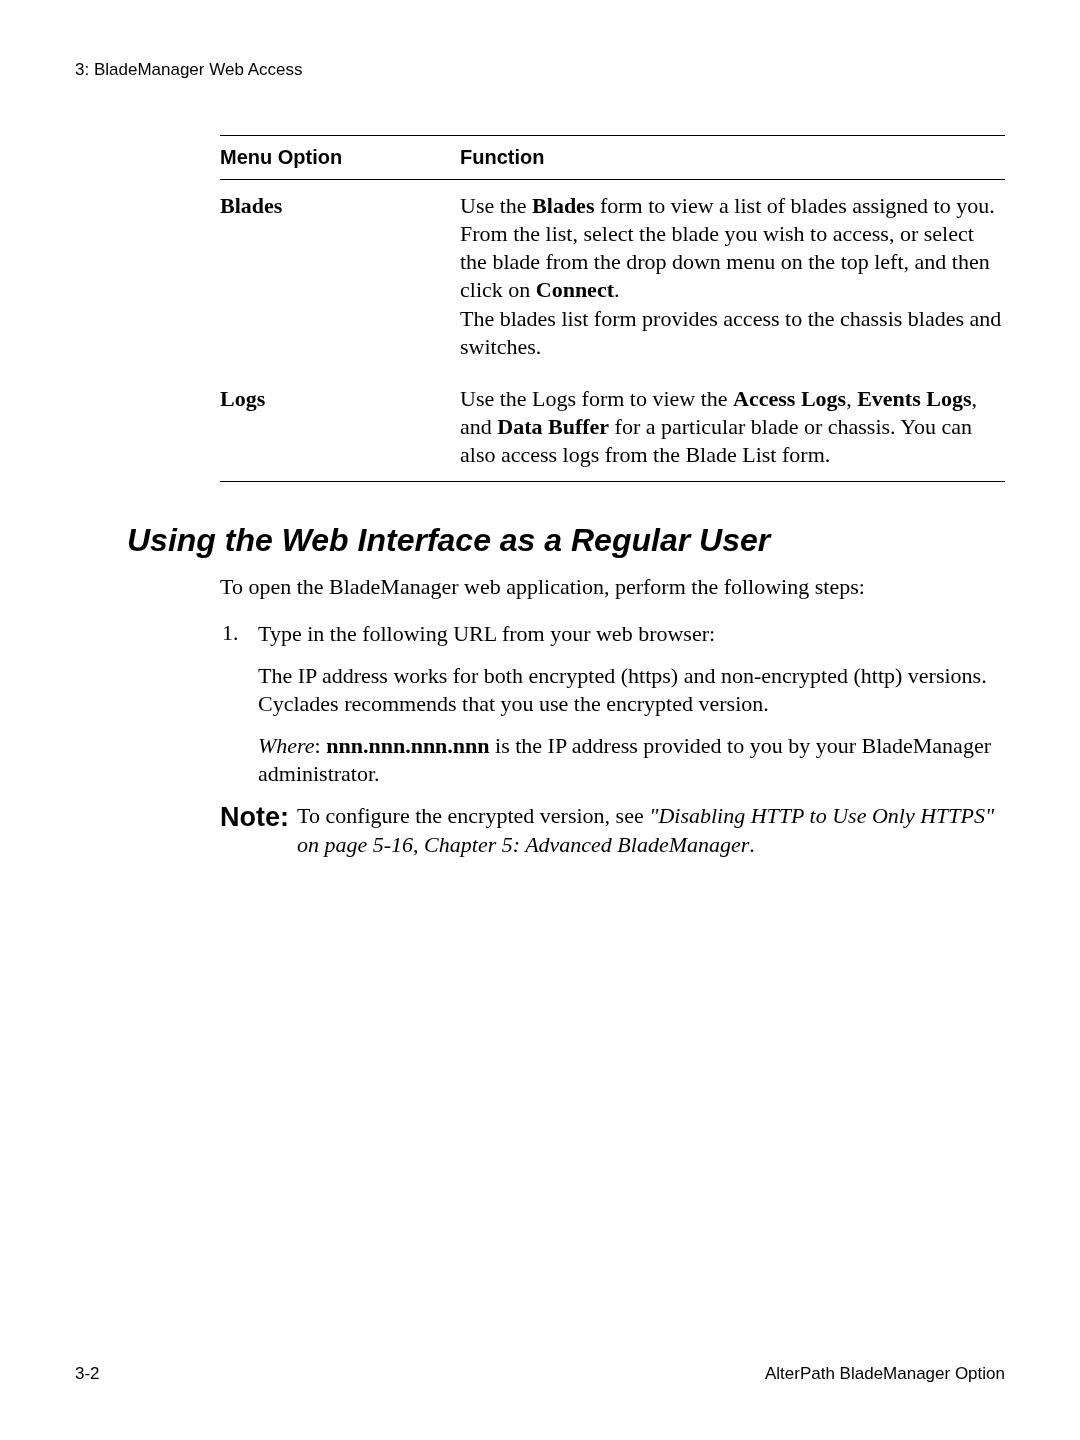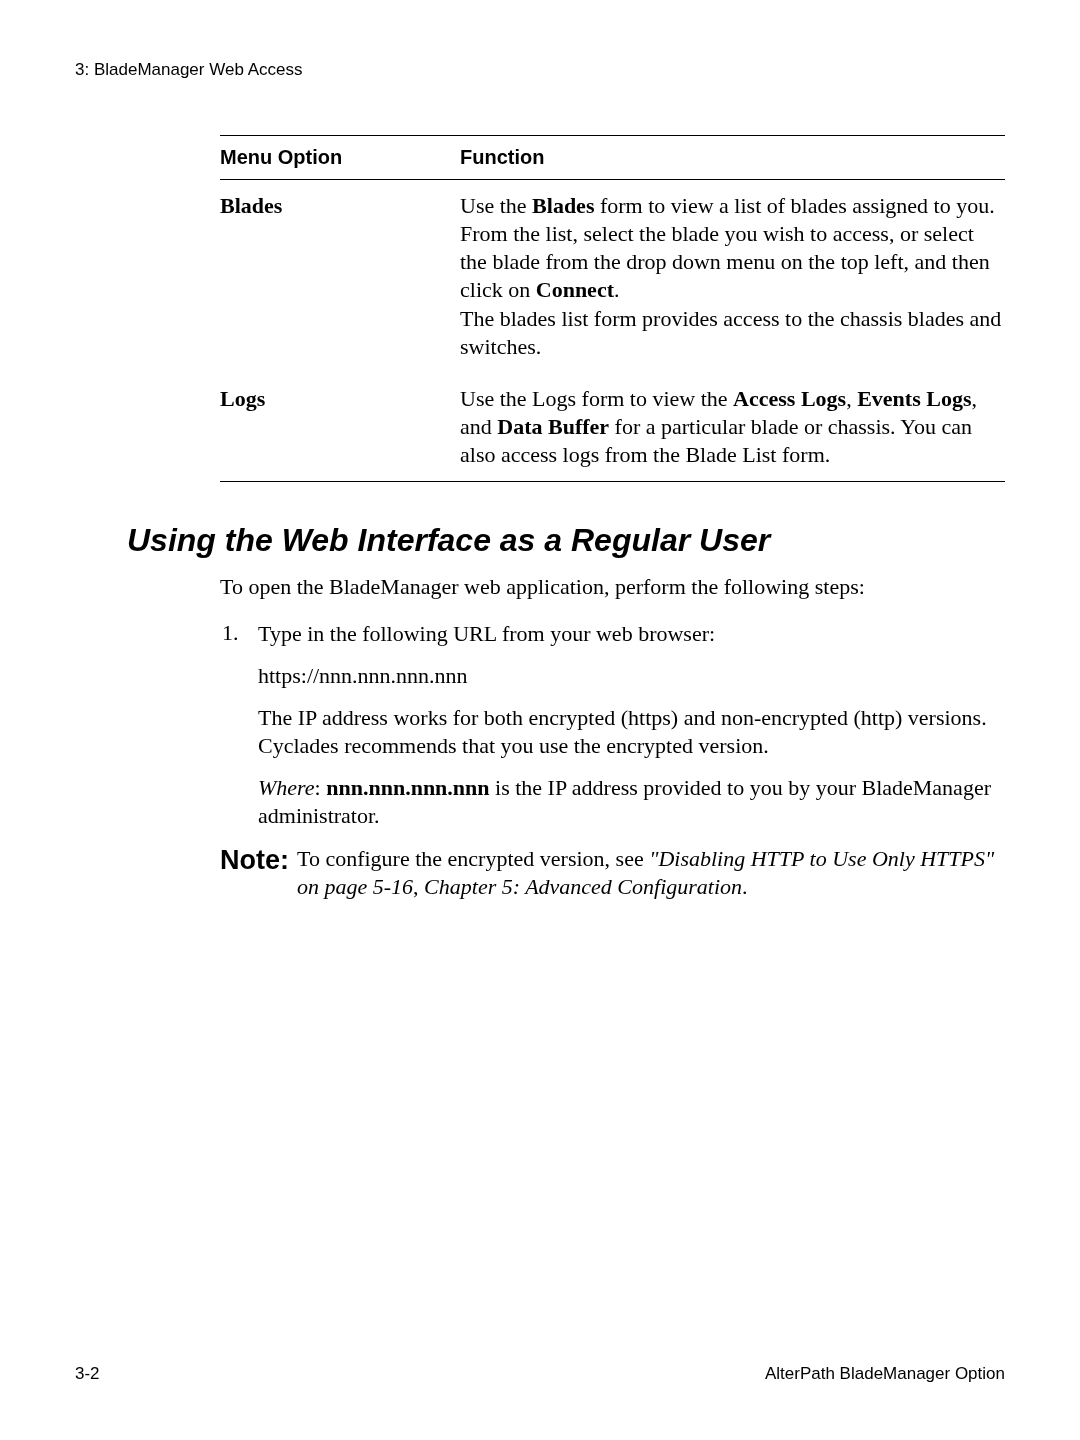--- a/index.html
+++ b/index.html
@@ -153,32 +153,31 @@
 <div class="section-heading">Using the Web Interface as a Regular User</div>
 
 <div class="content-wrap">
   <div class="body-text">To open the BladeManager web application, perform the following steps:</div>
 
   <div class="step-row">
     <div class="step-num">1.</div>
     <div class="step-body step-text">Type in the following URL from your web browser:</div>
   </div>
 
-  <div class="sub-text">https://nnn.nnn.nnn.nnn</div>
 
   <div class="sub-text">The IP address works for both encrypted (https) and non-encrypted (http) versions. Cyclades recommends that you use the encrypted version.</div>
 
   <div class="sub-text">
     <span class="italic">Where</span><span>: </span><span class="bold">nnn.nnn.nnn.nnn</span><span> is the IP address provided to you by your BladeManager administrator.</span>
   </div>
 
   <div class="note-row">
     <div class="note-label">Note:</div>
     <div class="note-body">
-      <span> To configure the encrypted version, see </span><span class="italic">"Disabling HTTP to Use Only HTTPS" on page 5-16</span><span>, </span><span class="italic">Chapter 5: Advanced Configuration</span><span>.</span>
+      <span> To configure the encrypted version, see </span><span class="italic">"Disabling HTTP to Use Only HTTPS" on page 5-16</span><span>, </span><span class="italic">Chapter 5: Advanced BladeManager</span><span>.</span>
     </div>
   </div>
 </div>
 
 <div class="footer">
   <span>3-2</span>
   <span>AlterPath BladeManager Option</span>
 </div>
 
 </body></html>

